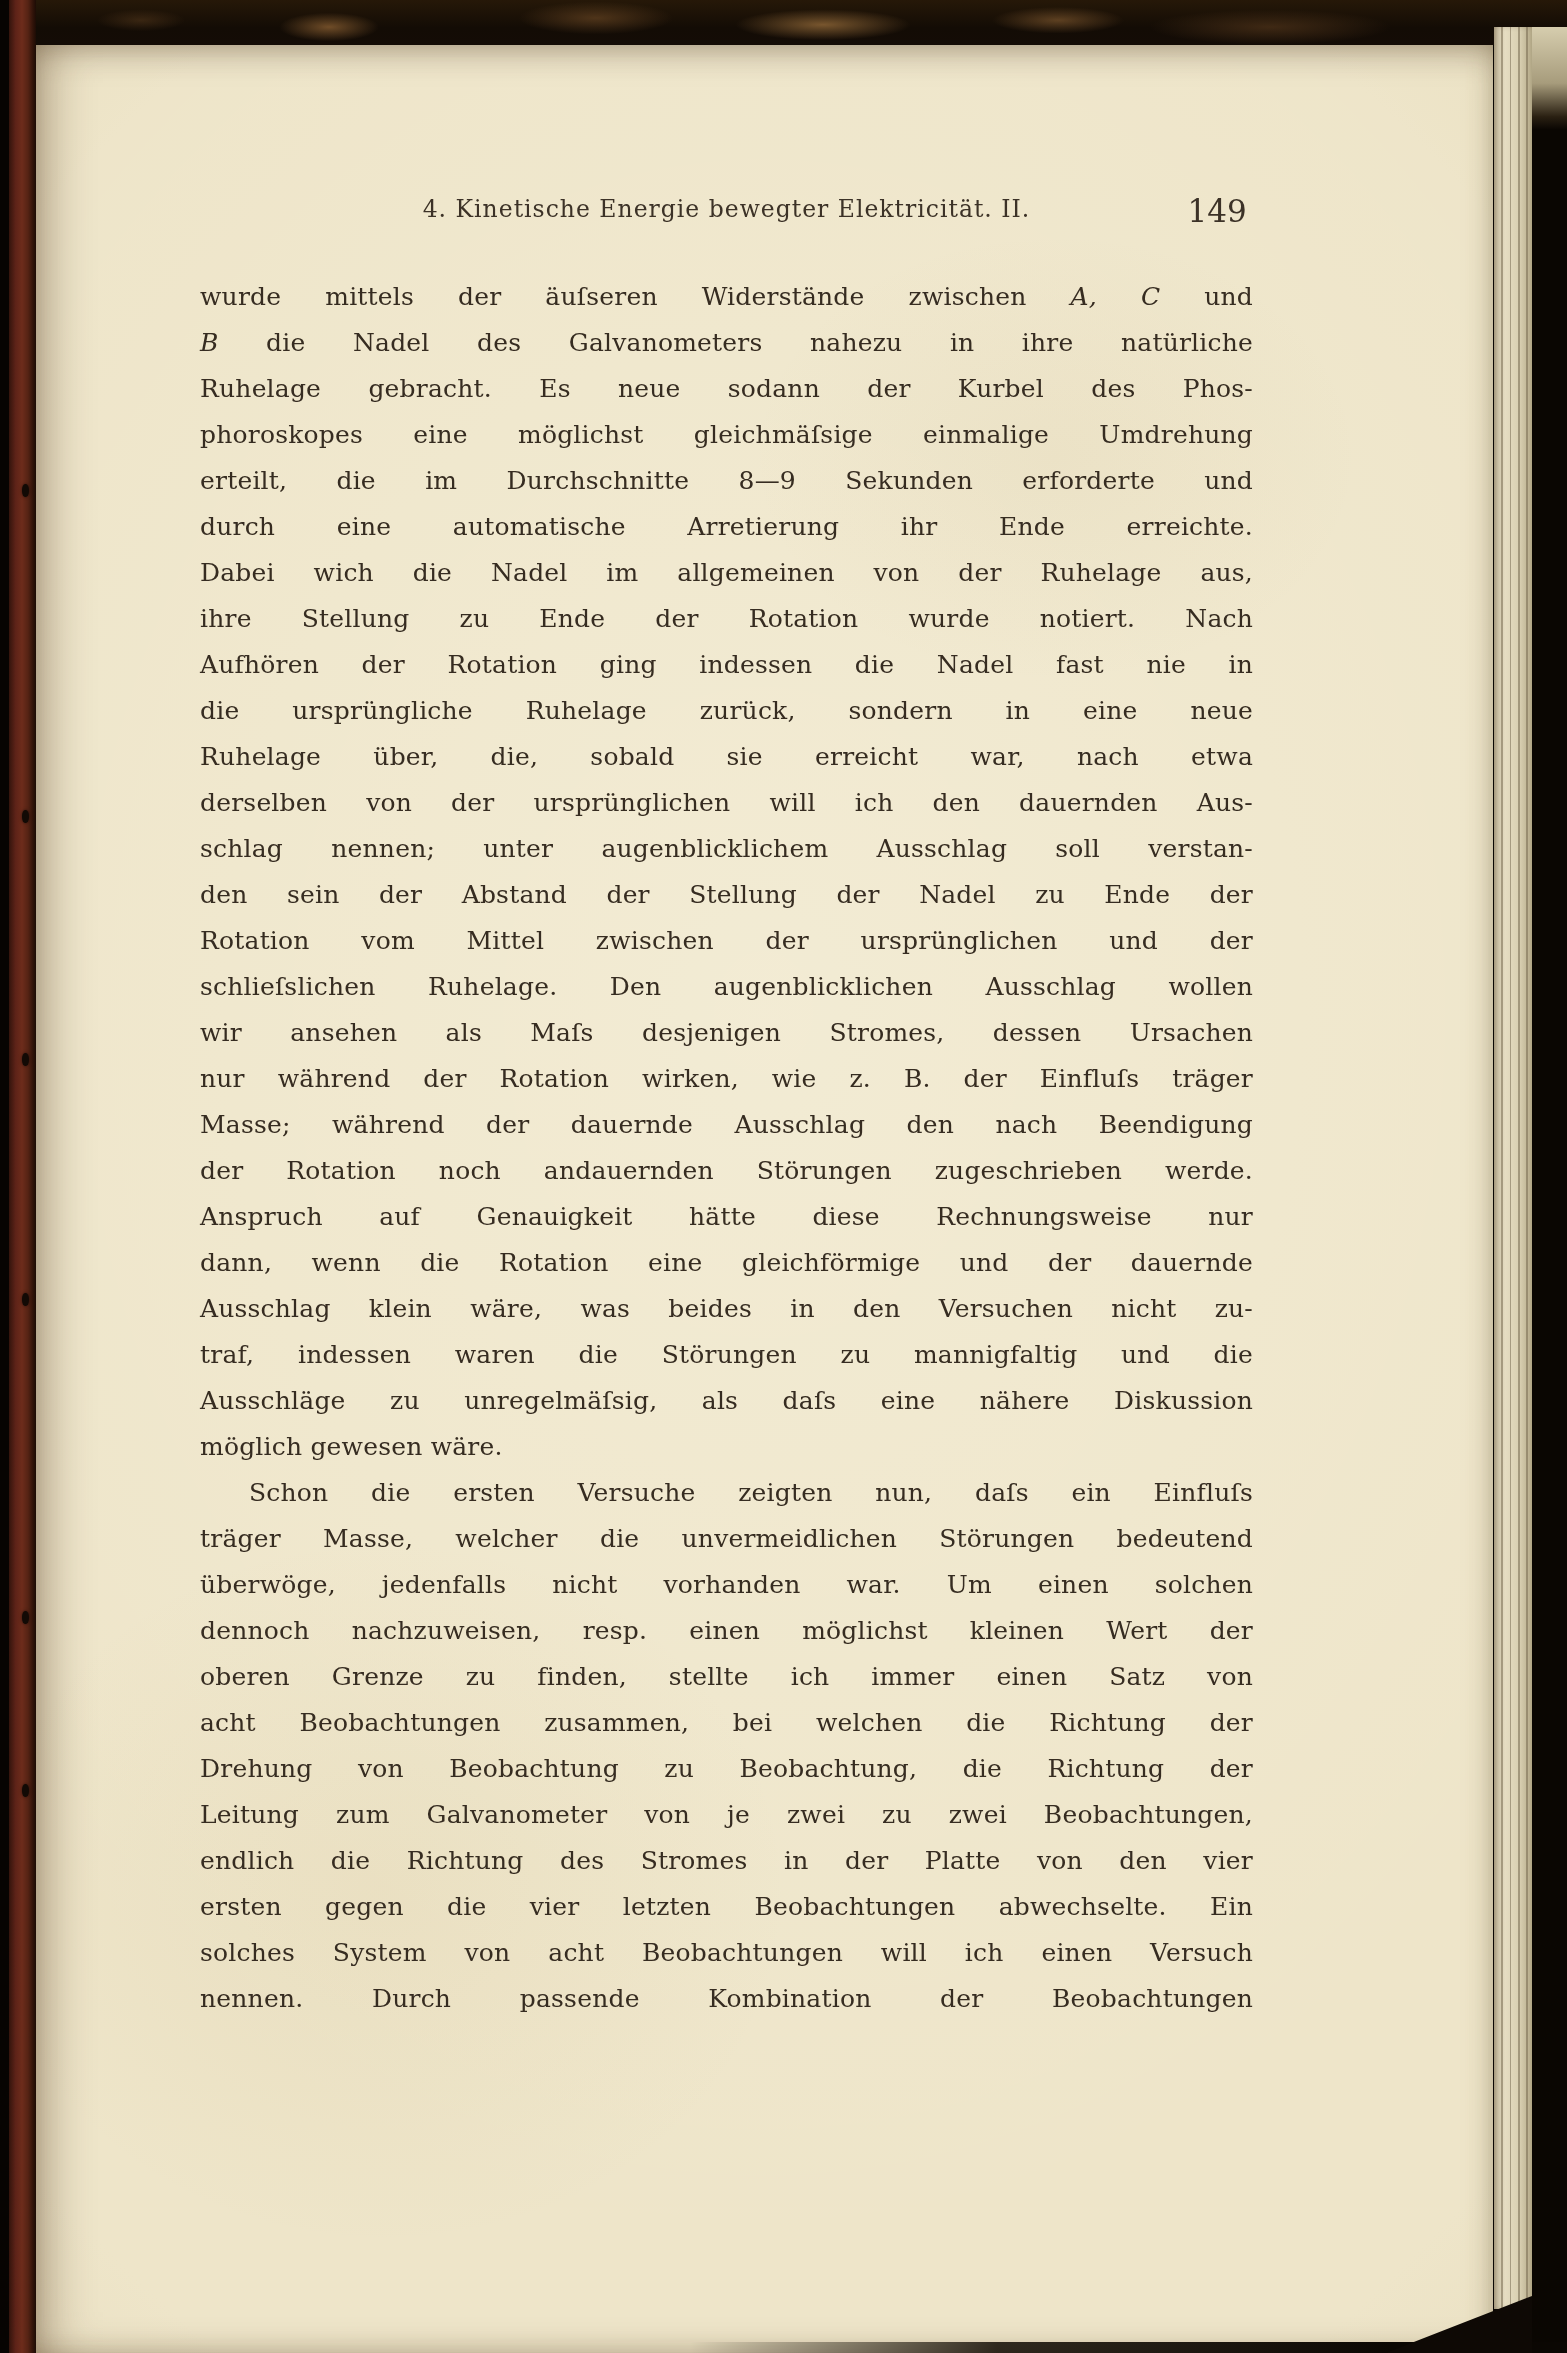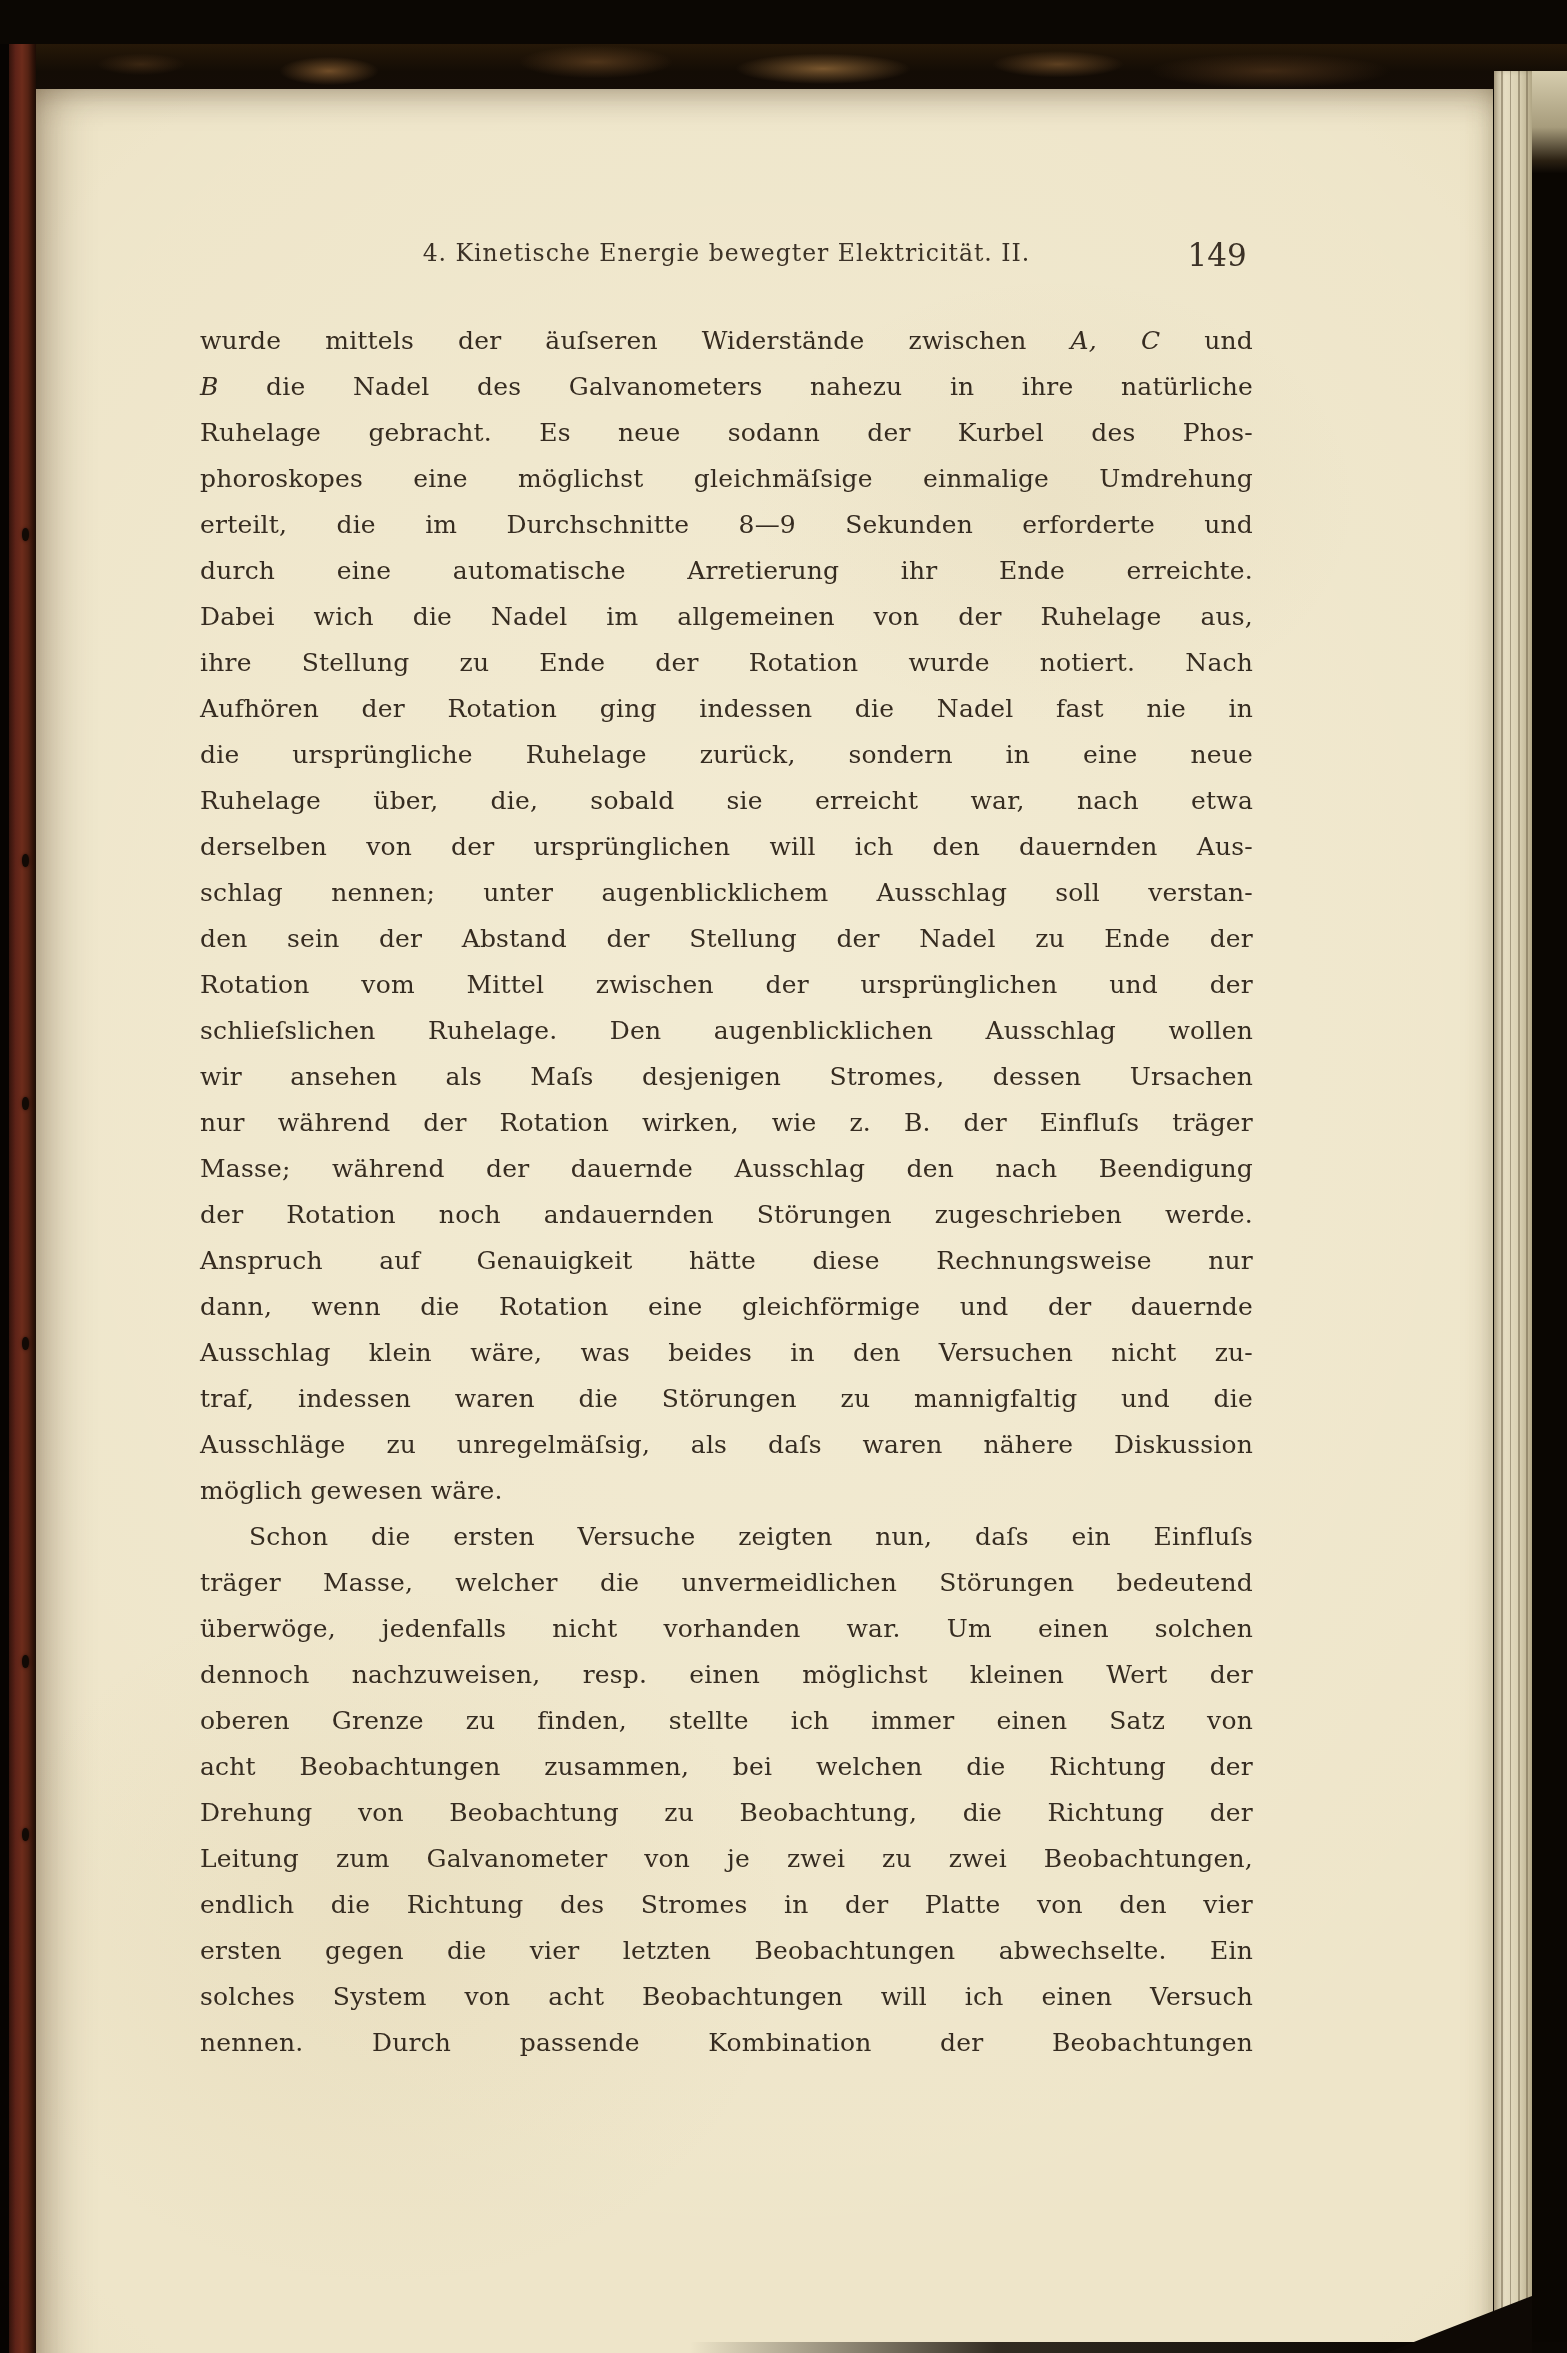--- a/index.html
+++ b/index.html
@@ -7,21 +7,21 @@
     --ink:#362c21;
     --leather:#140c06;
     --cover-red:#5e2318;
   }
   html,body{margin:0;padding:0;}
   body{
     width:1568px;height:2354px;position:relative;overflow:hidden;
     background:#0b0703;
     font-family:"DejaVu Serif","Liberation Serif",serif;
   }
-  .scene{position:absolute;inset:0;margin-top:44px;}
+  .scene{position:absolute;inset:0;}
 
   
   .page{
     position:absolute;left:34px;top:41px;width:1459px;height:2313px;
     background:
       radial-gradient(40% 22% at 24% 80%, rgba(170,140,70,.07), rgba(0,0,0,0) 70%),
       radial-gradient(30% 14% at 70% 18%, rgba(160,130,70,.06), rgba(0,0,0,0) 70%),
       radial-gradient(95% 75% at 50% 42%, rgba(255,252,240,.28), rgba(0,0,0,0) 72%),
       radial-gradient(125% 100% at 50% 50%, var(--paper) 58%, #e1d6b4 86%, #cec19a 100%);
     box-shadow:
@@ -133,21 +133,21 @@
           <div class="text-line">Rotation vom Mittel zwischen der ursprünglichen und der</div>
           <div class="text-line">schlieſslichen Ruhelage.  Den augenblicklichen Ausschlag wollen</div>
           <div class="text-line">wir ansehen als Maſs desjenigen Stromes, dessen Ursachen</div>
           <div class="text-line">nur während der Rotation wirken, wie z. B. der Einfluſs träger</div>
           <div class="text-line">Masse; während der dauernde Ausschlag den nach Beendigung</div>
           <div class="text-line">der Rotation noch andauernden Störungen zugeschrieben werde.</div>
           <div class="text-line">Anspruch auf Genauigkeit hätte diese Rechnungsweise nur</div>
           <div class="text-line">dann, wenn die Rotation eine gleichförmige und der dauernde</div>
           <div class="text-line">Ausschlag klein wäre, was beides in den Versuchen nicht zu-</div>
           <div class="text-line">traf, indessen waren die Störungen zu mannigfaltig und die</div>
-          <div class="text-line">Ausschläge zu unregelmäſsig, als daſs waren nähere Diskussion</div>
+          <div class="text-line">Ausschläge zu unregelmäſsig, als daſs eine nähere Diskussion</div>
           <div class="text-line no-just">möglich gewesen wäre.</div>
           <div class="text-line indent">Schon die ersten Versuche zeigten nun, daſs ein Einfluſs</div>
           <div class="text-line">träger Masse, welcher die unvermeidlichen Störungen bedeutend</div>
           <div class="text-line">überwöge, jedenfalls nicht vorhanden war.  Um einen solchen</div>
           <div class="text-line">dennoch nachzuweisen, resp. einen möglichst kleinen Wert der</div>
           <div class="text-line">oberen Grenze zu finden, stellte ich immer einen Satz von</div>
           <div class="text-line">acht Beobachtungen zusammen, bei welchen die Richtung der</div>
           <div class="text-line">Drehung von Beobachtung zu Beobachtung, die Richtung der</div>
           <div class="text-line">Leitung zum Galvanometer von je zwei zu zwei Beobachtungen,</div>
           <div class="text-line">endlich die Richtung des Stromes in der Platte von den vier</div>

